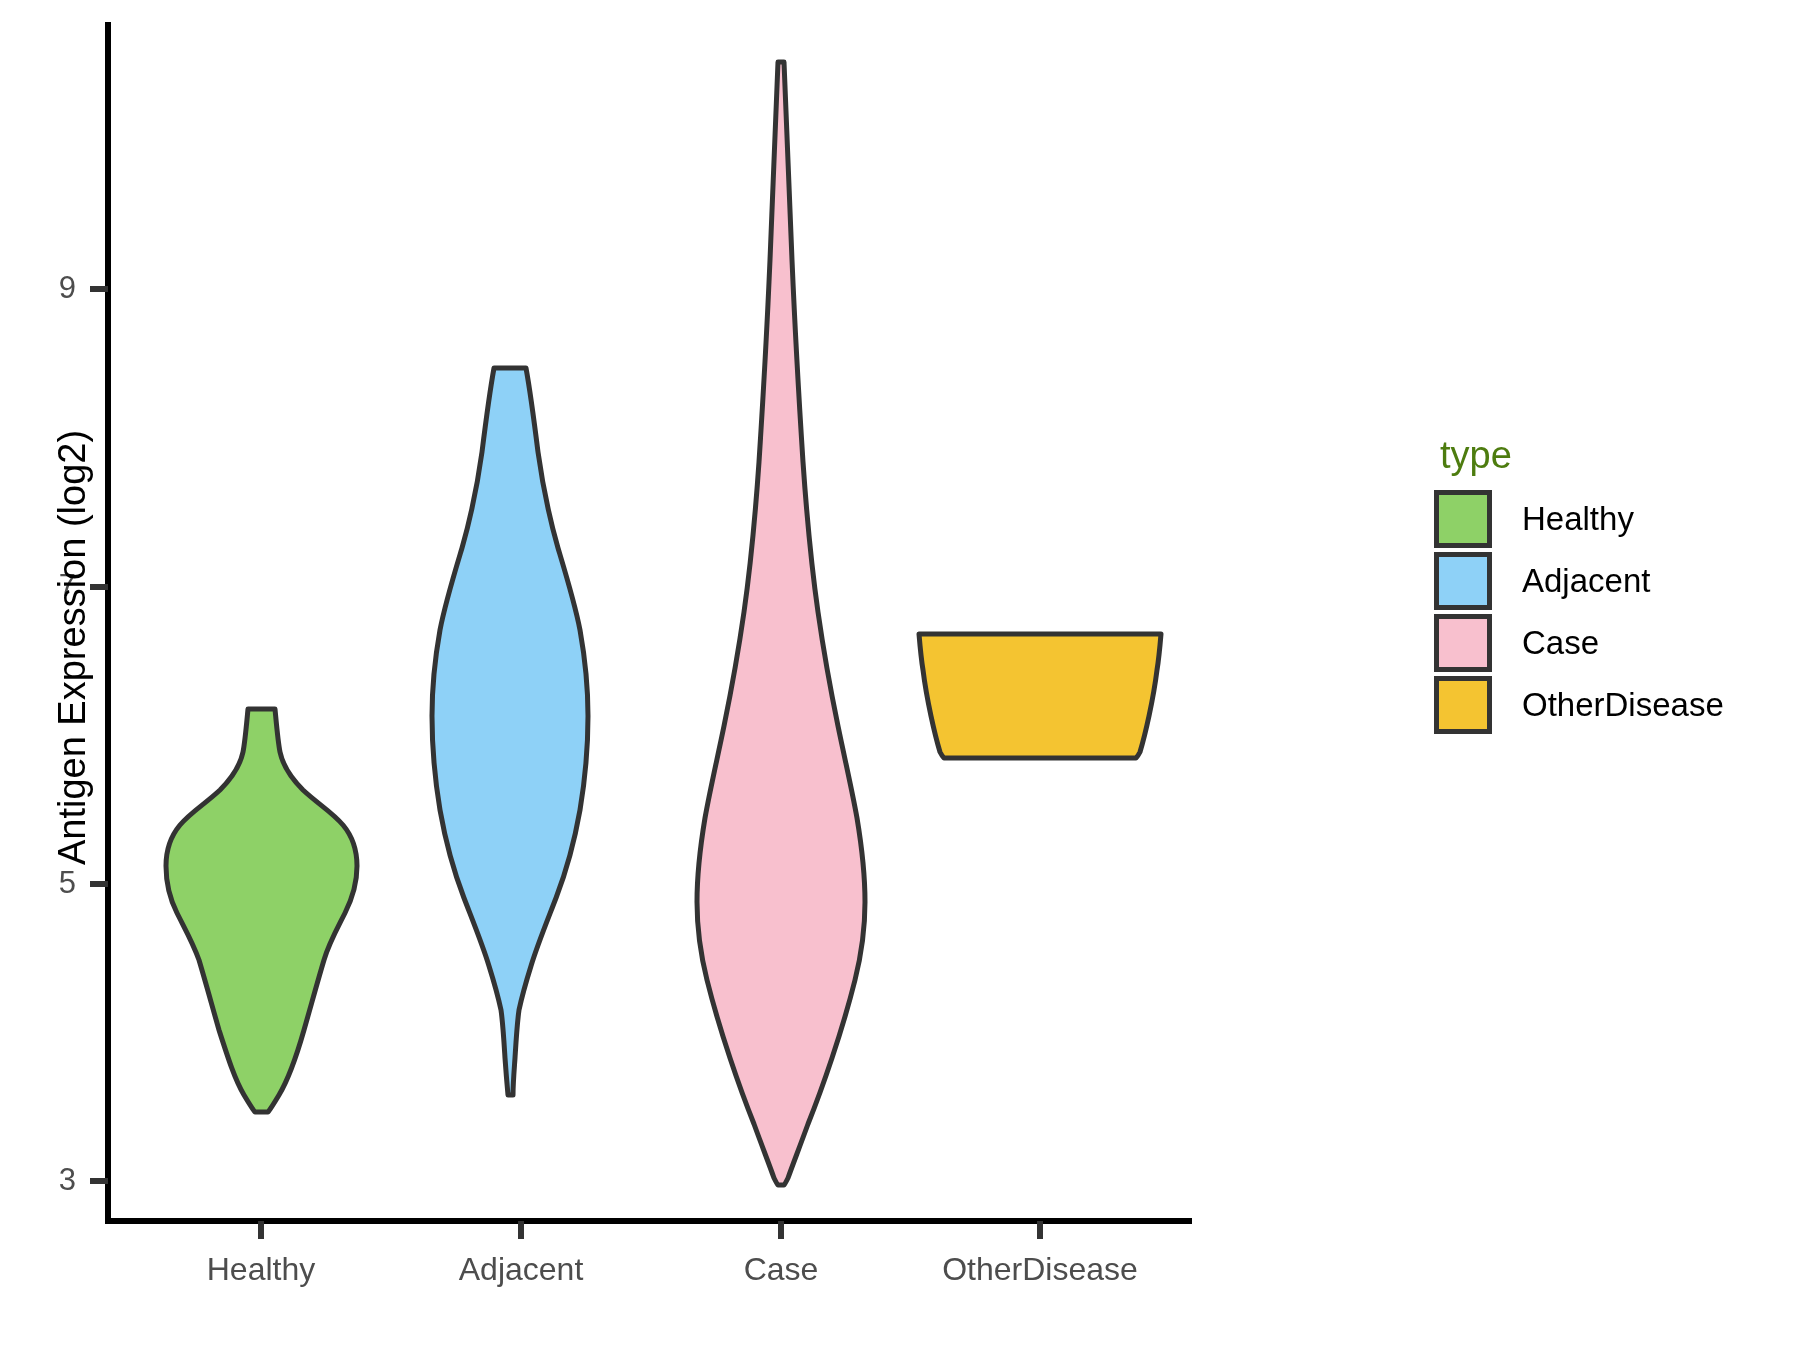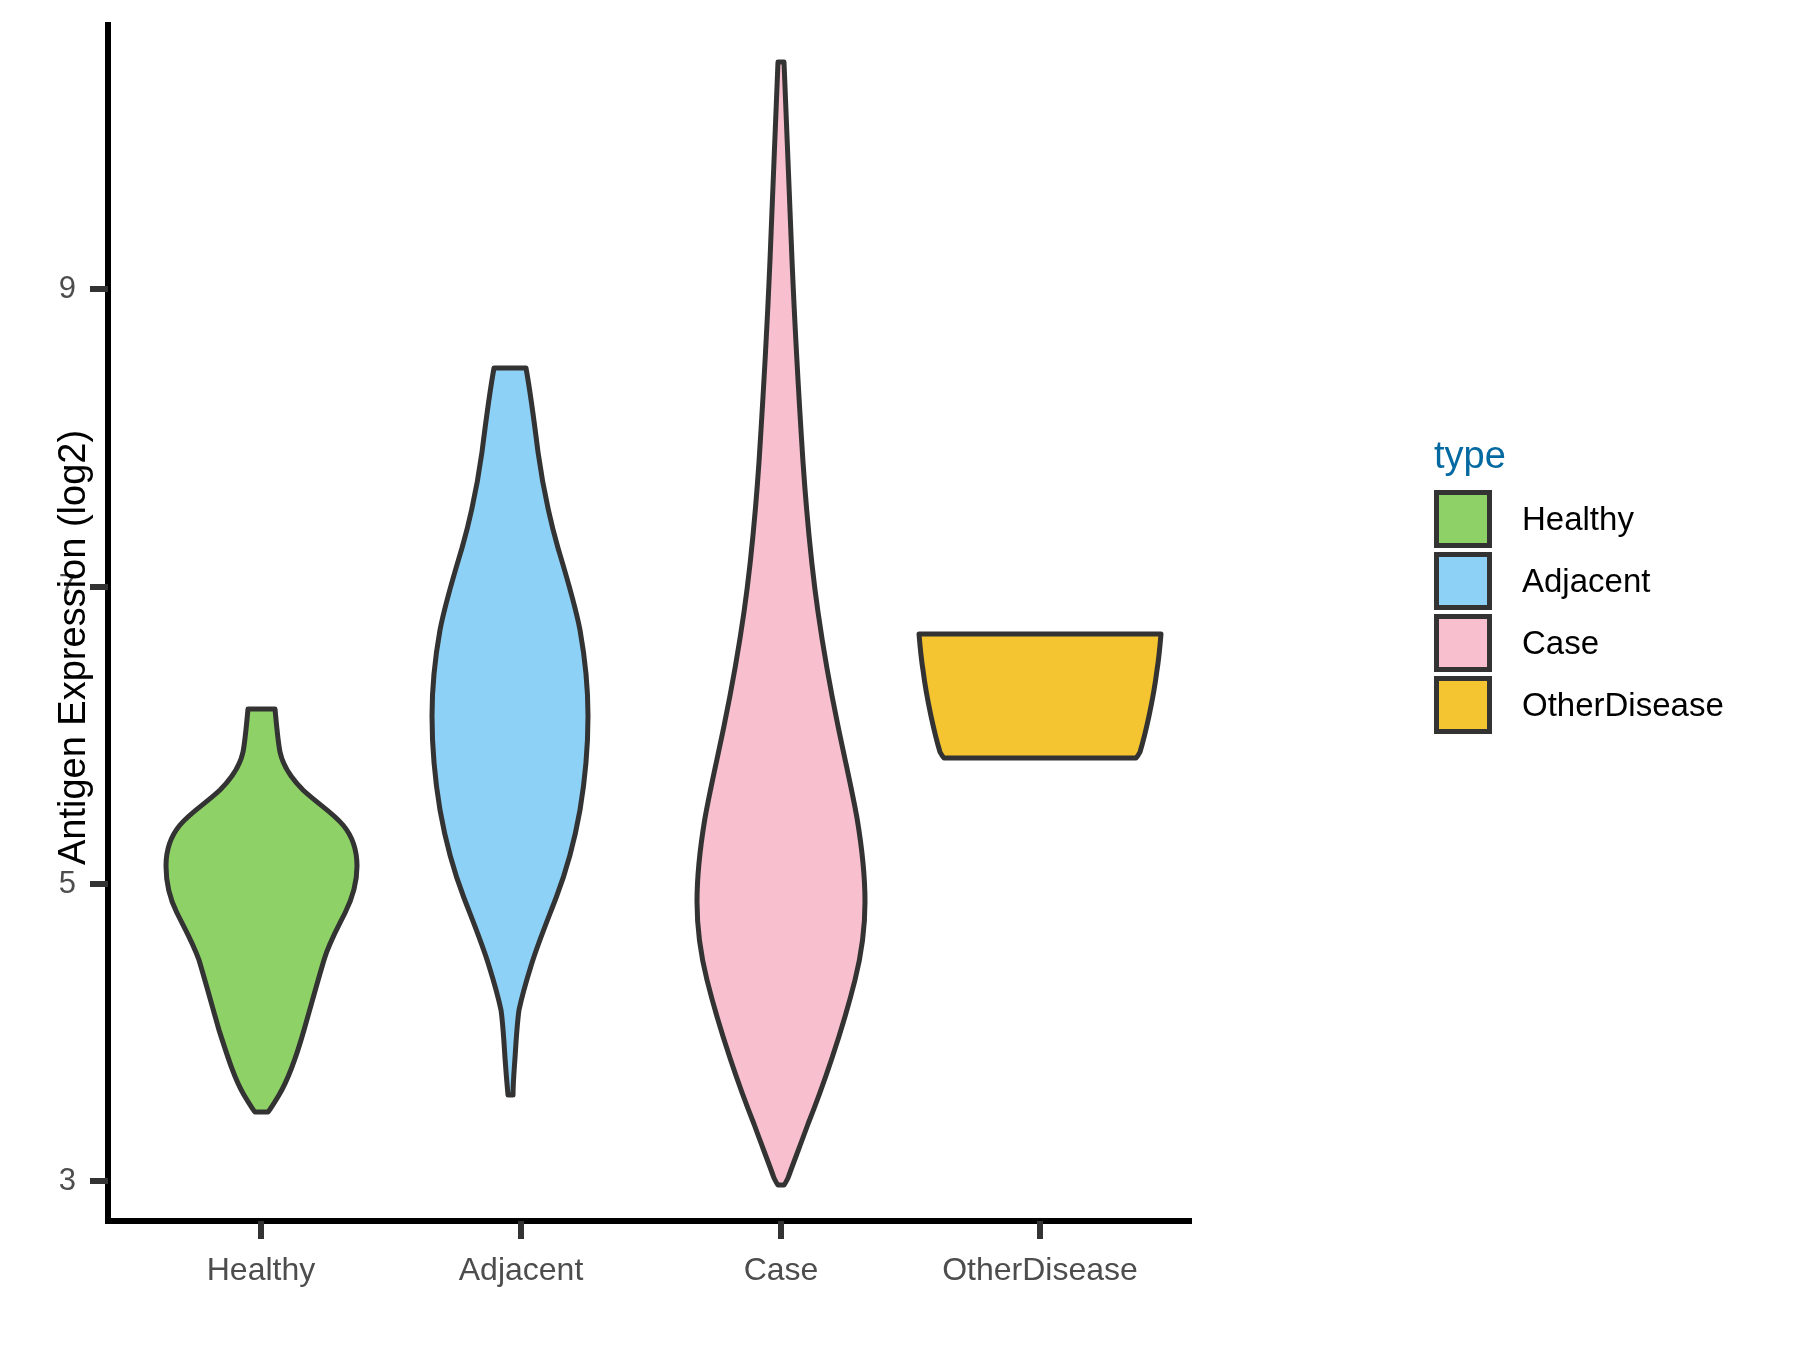--- a/index.html
+++ b/index.html
@@ -66,23 +66,23 @@
   }
   
   #legend {
     position: absolute;
     left: 1434px;
     top: 436px;
     width: 340px;
   }
   #legend-title {
     font-size: 38px;
-    color: #0369a1;
+    color: #4d7c0f;
     line-height: 1;
-    margin: 0 0 14px 0;
+    margin: 0 0 14px 6px;
     font-family: "Liberation Sans", sans-serif;
   }
   .legend-row {
     display: flex;
     align-items: center;
     height: 62px;
   }
   .legend-key {
     width: 58px;
     height: 58px;

